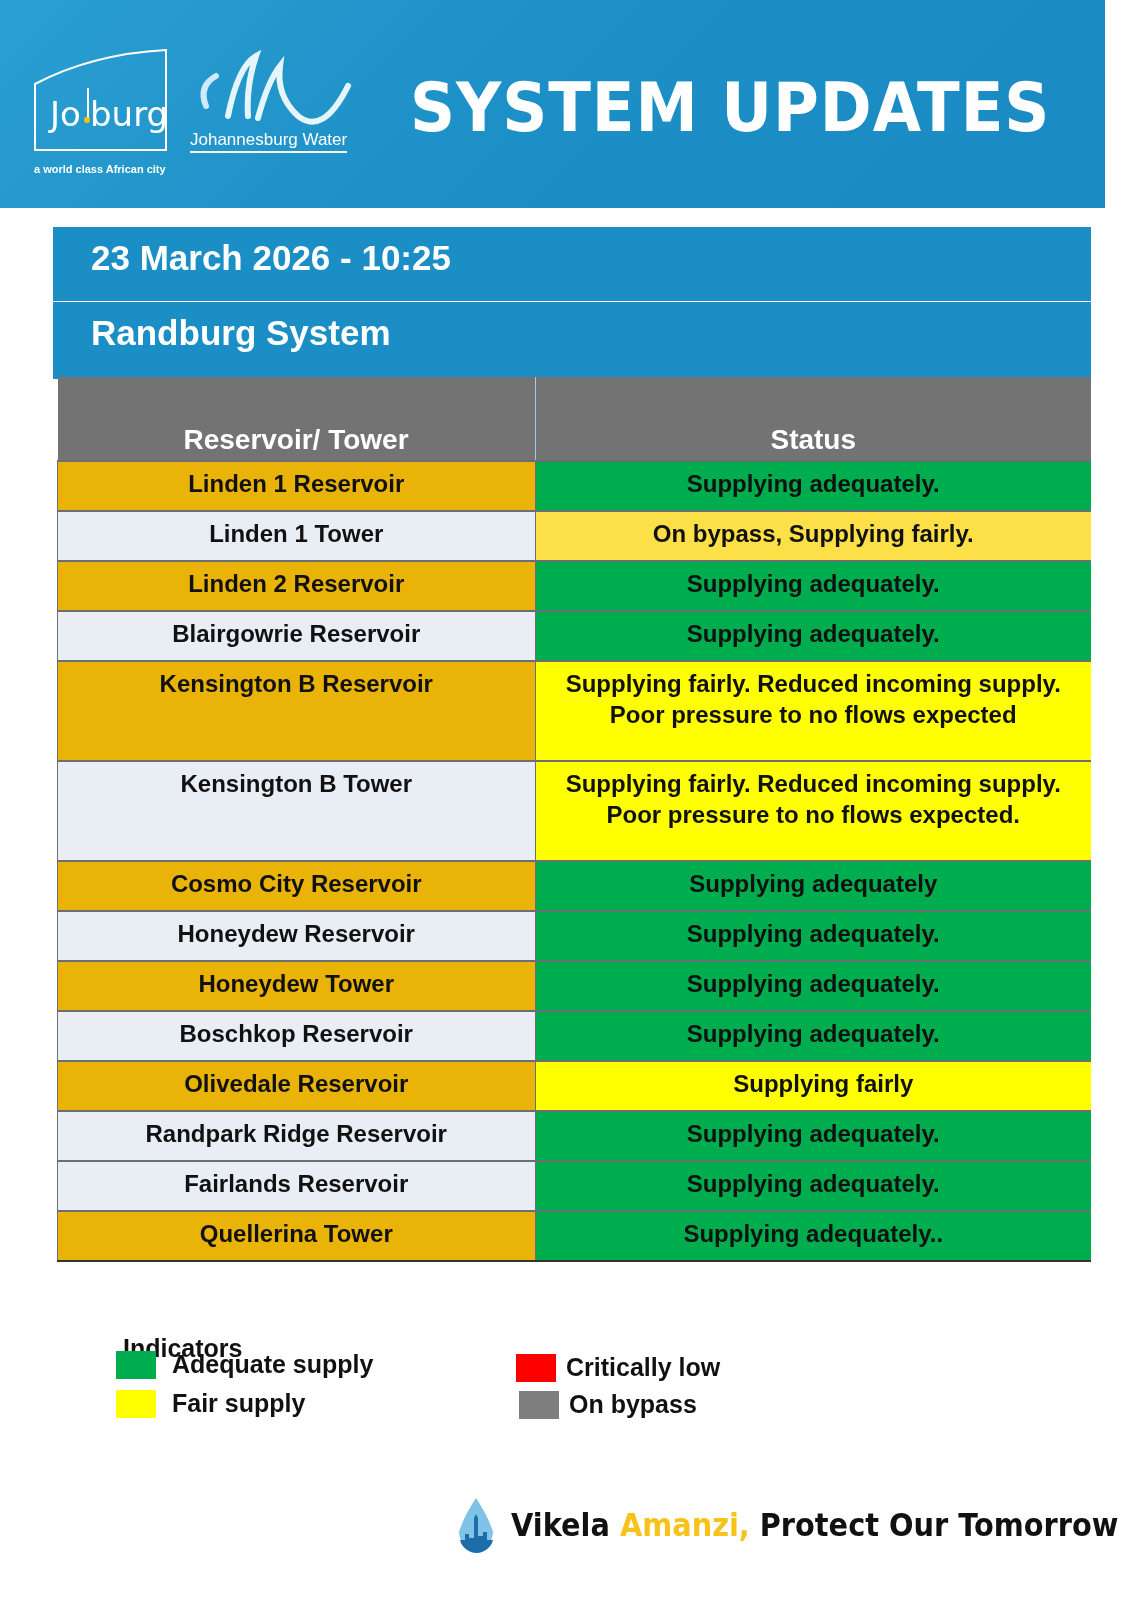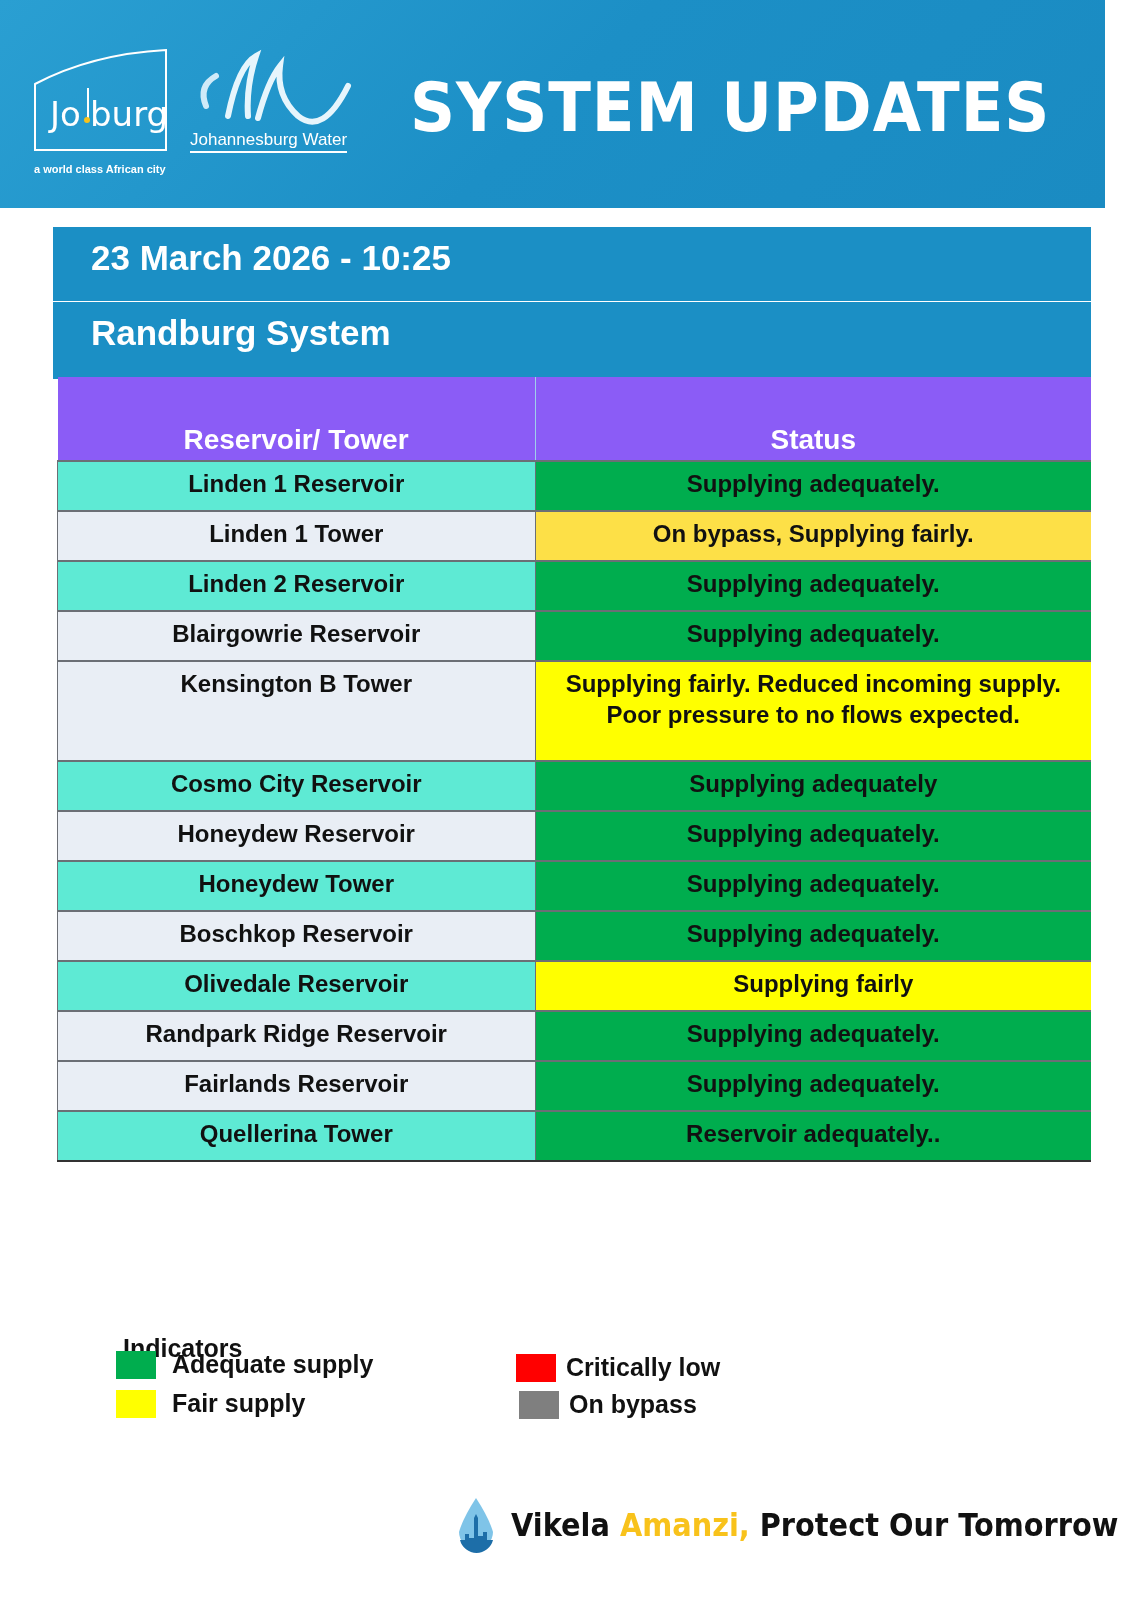--- a/index.html
+++ b/index.html
@@ -32,31 +32,31 @@
     position: absolute; left: 53px; width: 1038px; background: #1b8fc5; color: #fff;
     font-weight: bold; box-sizing: border-box; padding-left: 38px;
   }
   .band.date { top: 227px; height: 74px; font-size: 35px; line-height: 62px; }
   .band.system { top: 302px; height: 77px; font-size: 35px; line-height: 62px; }
   table.status {
     position: absolute; left: 57px; top: 377px; width: 1034px;
     border-collapse: collapse; table-layout: fixed;
   }
   table.status th {
-    background: #8b5cf6; color: #fff; font-size: 28px; font-weight: bold;
+    background: #737373; color: #fff; font-size: 28px; font-weight: bold;
     height: 79px; vertical-align: bottom; padding: 0 0 4px 0;
   }
   table.status th.col1 { width: 477px; border-right: 1px solid #9fd0ea; }
   table.status td {
     font-size: 24px; font-weight: bold; color: #111; text-align: center;
     vertical-align: top; padding: 6px 8px 4px; line-height: 31px;
     border-top: 2px solid #6b6f75;
   }
   table.status td.name { border-right: 1px solid #6b6f75; border-left: 1px solid #6b6f75; }
-  tr.odd td.name { background: #5eead4; }
+  tr.odd td.name { background: #eab308; }
   tr.even td.name { background: #e9eef5; }
   td.st-green { background: #00ad4e; border-left: 1px solid #333; }
   td.st-yellow { background: #ffff00; }
   td.st-gray { background: #fde047; }
   table.status tr:last-child td { border-bottom: 2px solid #333; }
   .ind-title { position: absolute; left: 123px; top: 1334px; font-size: 25px; font-weight: bold; color: #111; }
   .legend-item { position: absolute; display: flex; align-items: flex-end; font-size: 25px; font-weight: bold; color: #111; }
   .swatch { width: 40px; height: 28px; margin-right: 16px; }
   .footer {
     position: absolute; left: 455px; top: 1495px; height: 60px; display: flex; align-items: center;
@@ -107,20 +107,24 @@
         <td class="st-gray" style="height: 38px;">On bypass, Supplying fairly.</td>
       </tr>
       <tr class="odd">
         <td class="name" style="height: 38px;">Linden 2 Reservoir</td>
         <td class="st-green" style="height: 38px;">Supplying adequately.</td>
       </tr>
       <tr class="even">
         <td class="name" style="height: 38px;">Blairgowrie Reservoir</td>
         <td class="st-green" style="height: 38px;">Supplying adequately.</td>
       </tr>
+      <tr class="odd">
+        <td class="name" style="height: 88px;">Kensington B Reservoir</td>
+        <td class="st-yellow">Supplying fairly. Reduced incoming supply. Poor pressure to no flows expected</td>
+      </tr>
       <tr class="even">
         <td class="name" style="height: 88px;">Kensington B Tower</td>
         <td class="st-yellow">Supplying fairly. Reduced incoming supply. Poor pressure to no flows expected.</td>
       </tr>
       <tr class="odd">
         <td class="name" style="height: 38px;">Cosmo City Reservoir</td>
         <td class="st-green" style="height: 38px;">Supplying adequately</td>
       </tr>
       <tr class="even">
         <td class="name" style="height: 38px;">Honeydew Reservoir</td>
@@ -141,21 +145,21 @@
       <tr class="even">
         <td class="name" style="height: 38px;">Randpark Ridge Reservoir</td>
         <td class="st-green" style="height: 38px;">Supplying adequately.</td>
       </tr>
       <tr class="even">
         <td class="name" style="height: 38px;">Fairlands Reservoir</td>
         <td class="st-green" style="height: 38px;">Supplying adequately.</td>
       </tr>
       <tr class="odd">
         <td class="name" style="height: 38px;">Quellerina Tower</td>
-        <td class="st-green" style="height: 38px;">Reservoir adequately..</td>
+        <td class="st-green" style="height: 38px;">Supplying adequately..</td>
       </tr>
     </tbody>
 </table>
 
 <div class="ind-title">Indicators</div>
 <div class="legend-item" style="left:116px; top:1350px;">
   <span class="swatch" style="background:#00ad4e"></span>
   <span>Adequate supply</span>
 </div>
 <div class="legend-item" style="left:116px; top:1389px;">

